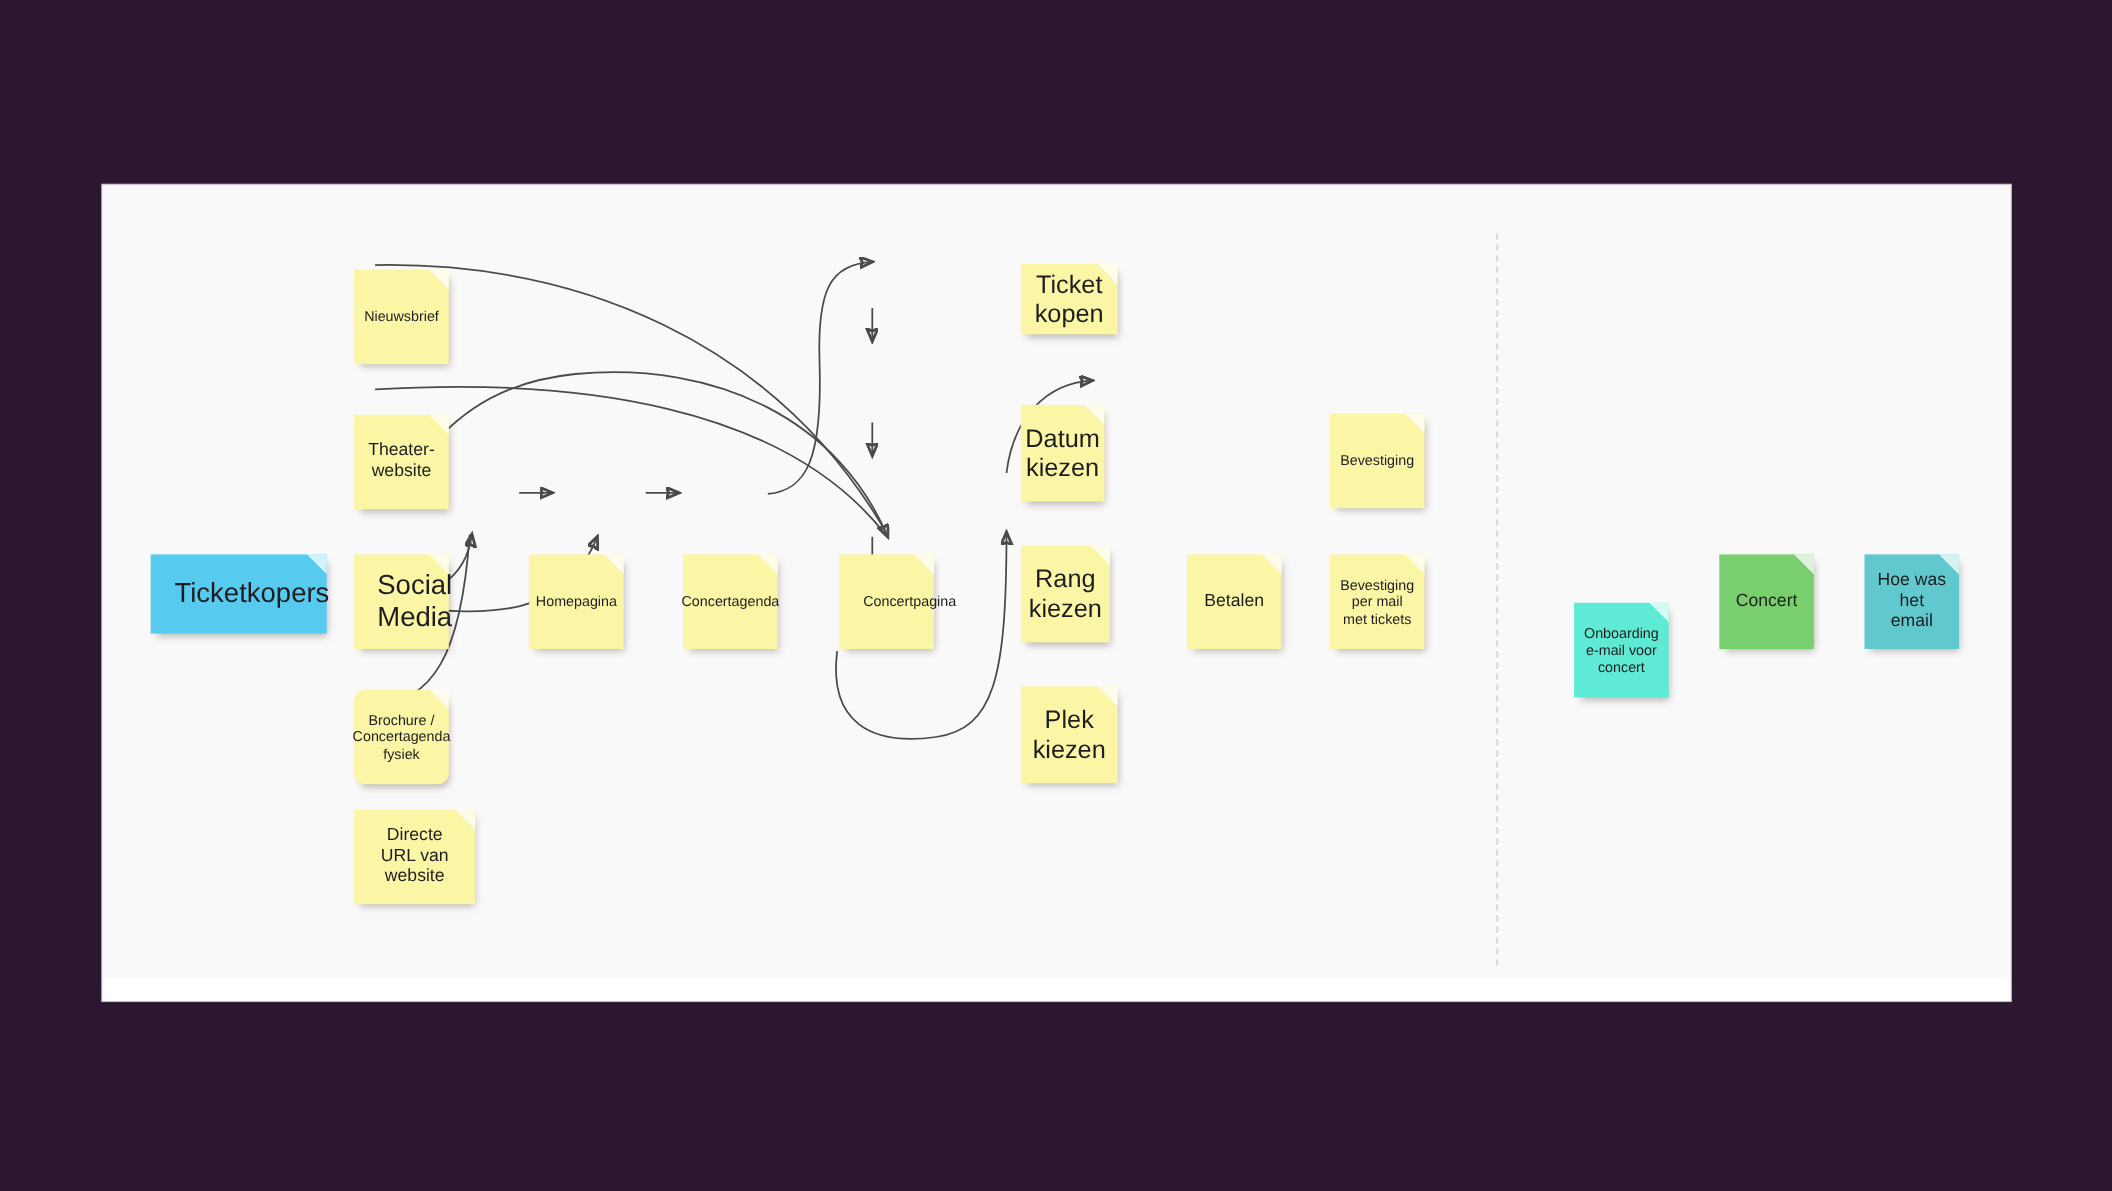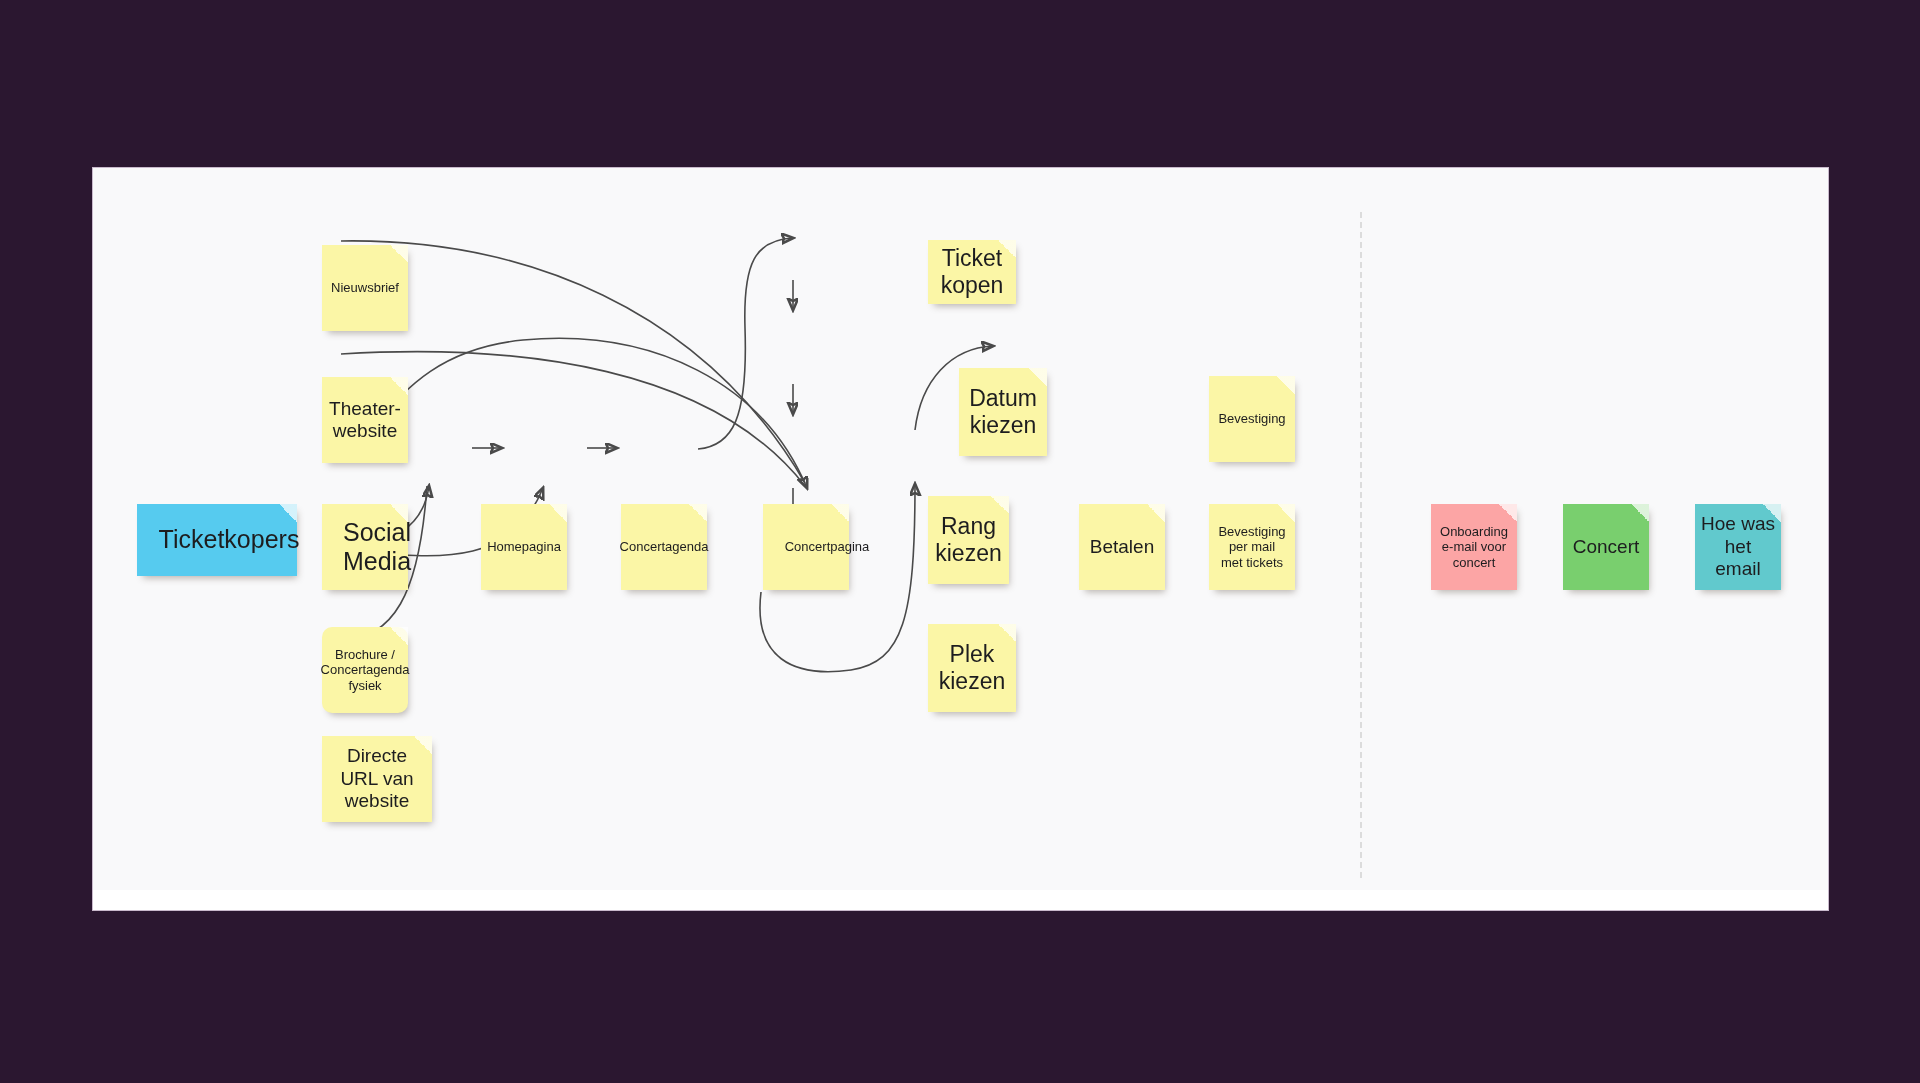--- a/index.html
+++ b/index.html
@@ -54,27 +54,27 @@
     box-shadow: 3px 5px 7px -3px rgba(60,45,30,0.34);
     background:#fbf6a6;
   }
   .note::after {
     content:""; position:absolute; top:0; right:0;
     width:18px; height:18px;
     background:linear-gradient(225deg, rgba(255,255,255,0.75) 0 50%, rgba(0,0,0,0) 50% 100%);
     pointer-events:none;
   }
   .note.sm  { font-size:13px; }
-  .note.md  { font-size:19px; }
+  .note.md  { font-size:16px; }
   .note.lg  { font-size:23px; }
   .note.xl  { font-size:25px;padding-left:30px; }
 
   .c-yellow { background:#fbf6a6; }
   .c-blue   { background:#56cbef; }
-  .c-lime   { background:#fca5a5; }
+  .c-lime   { background:#5eead4;margin-top:44px; }
   .c-green  { background:#79cf6e; }
   .c-teal   { background:#61c9cd; }
 </style>
 </head>
 <body>
 
 <div id="stage">
 
   <div id="board-shadow"></div>
   <div id="board"></div>
@@ -158,21 +158,21 @@
 
   <div class="note c-yellow sm" style="left:763px; top:504px; width:86px; height:86px;padding-left:48px;">
     <span>Concertpagina</span>
   </div>
 
   <div class="note c-yellow lg" style="left:928px; top:240px; width:88px; height:64px; white-space:pre-line;">
     <span>Ticket
 kopen</span>
   </div>
 
-  <div class="note c-yellow lg" style="left:928px; top:368px; width:88px; height:88px; white-space:pre-line;margin-left:31px;">
+  <div class="note c-yellow lg" style="left:928px; top:368px; width:76px; height:88px; white-space:pre-line;">
     <span>Datum
 kiezen</span>
   </div>
 
   <div class="note c-yellow lg" style="left:928px; top:496px; width:81px; height:88px; white-space:pre-line;">
     <span>Rang
 kiezen</span>
   </div>
 
   <div class="note c-yellow lg" style="left:928px; top:624px; width:88px; height:88px; white-space:pre-line;">

